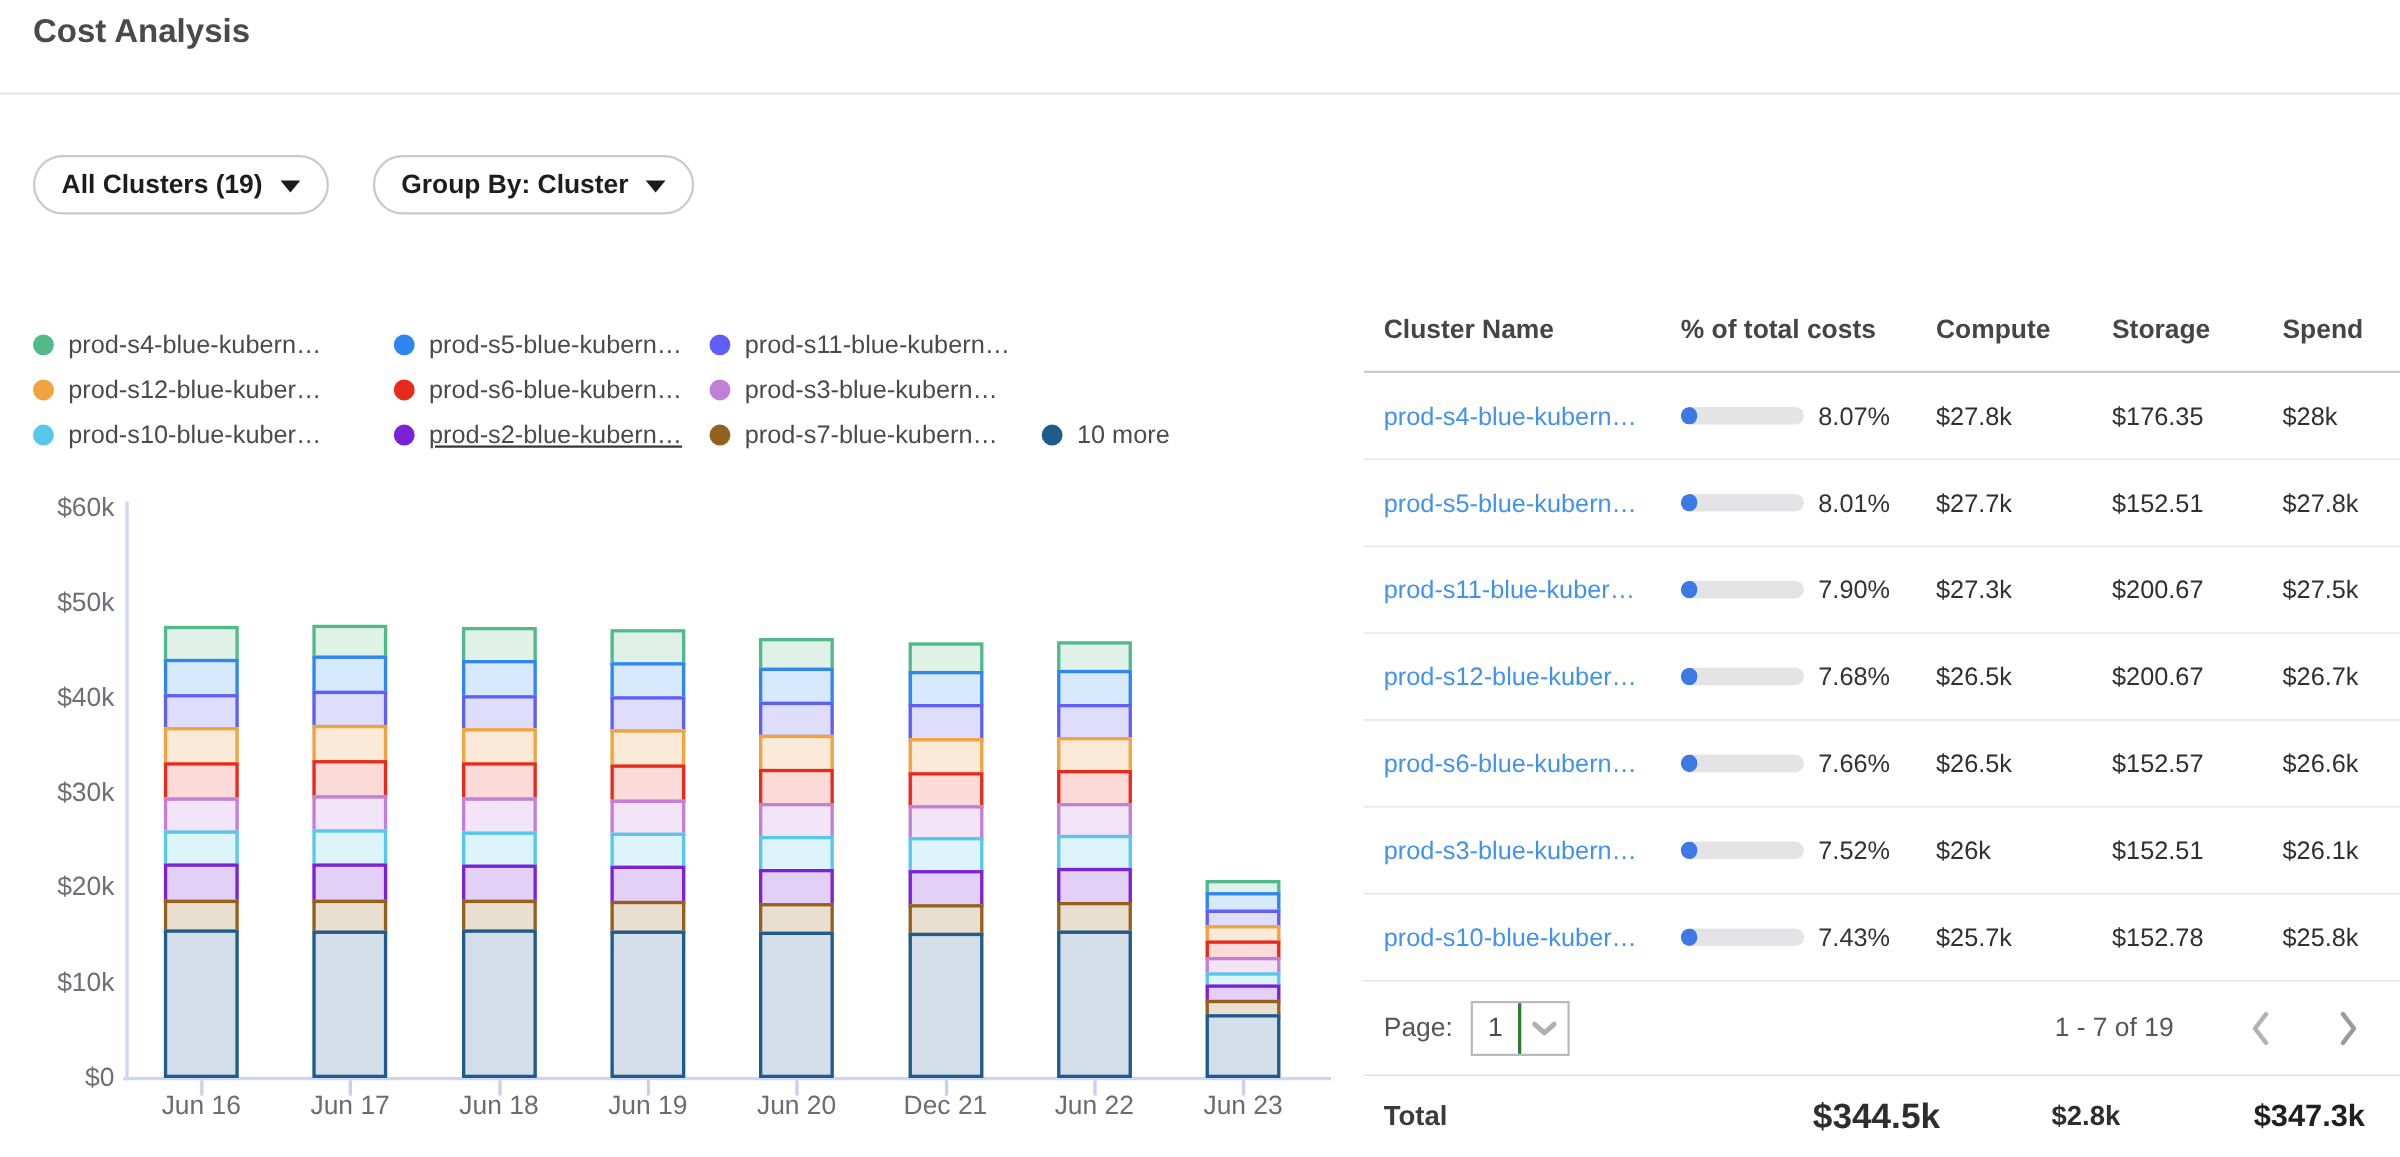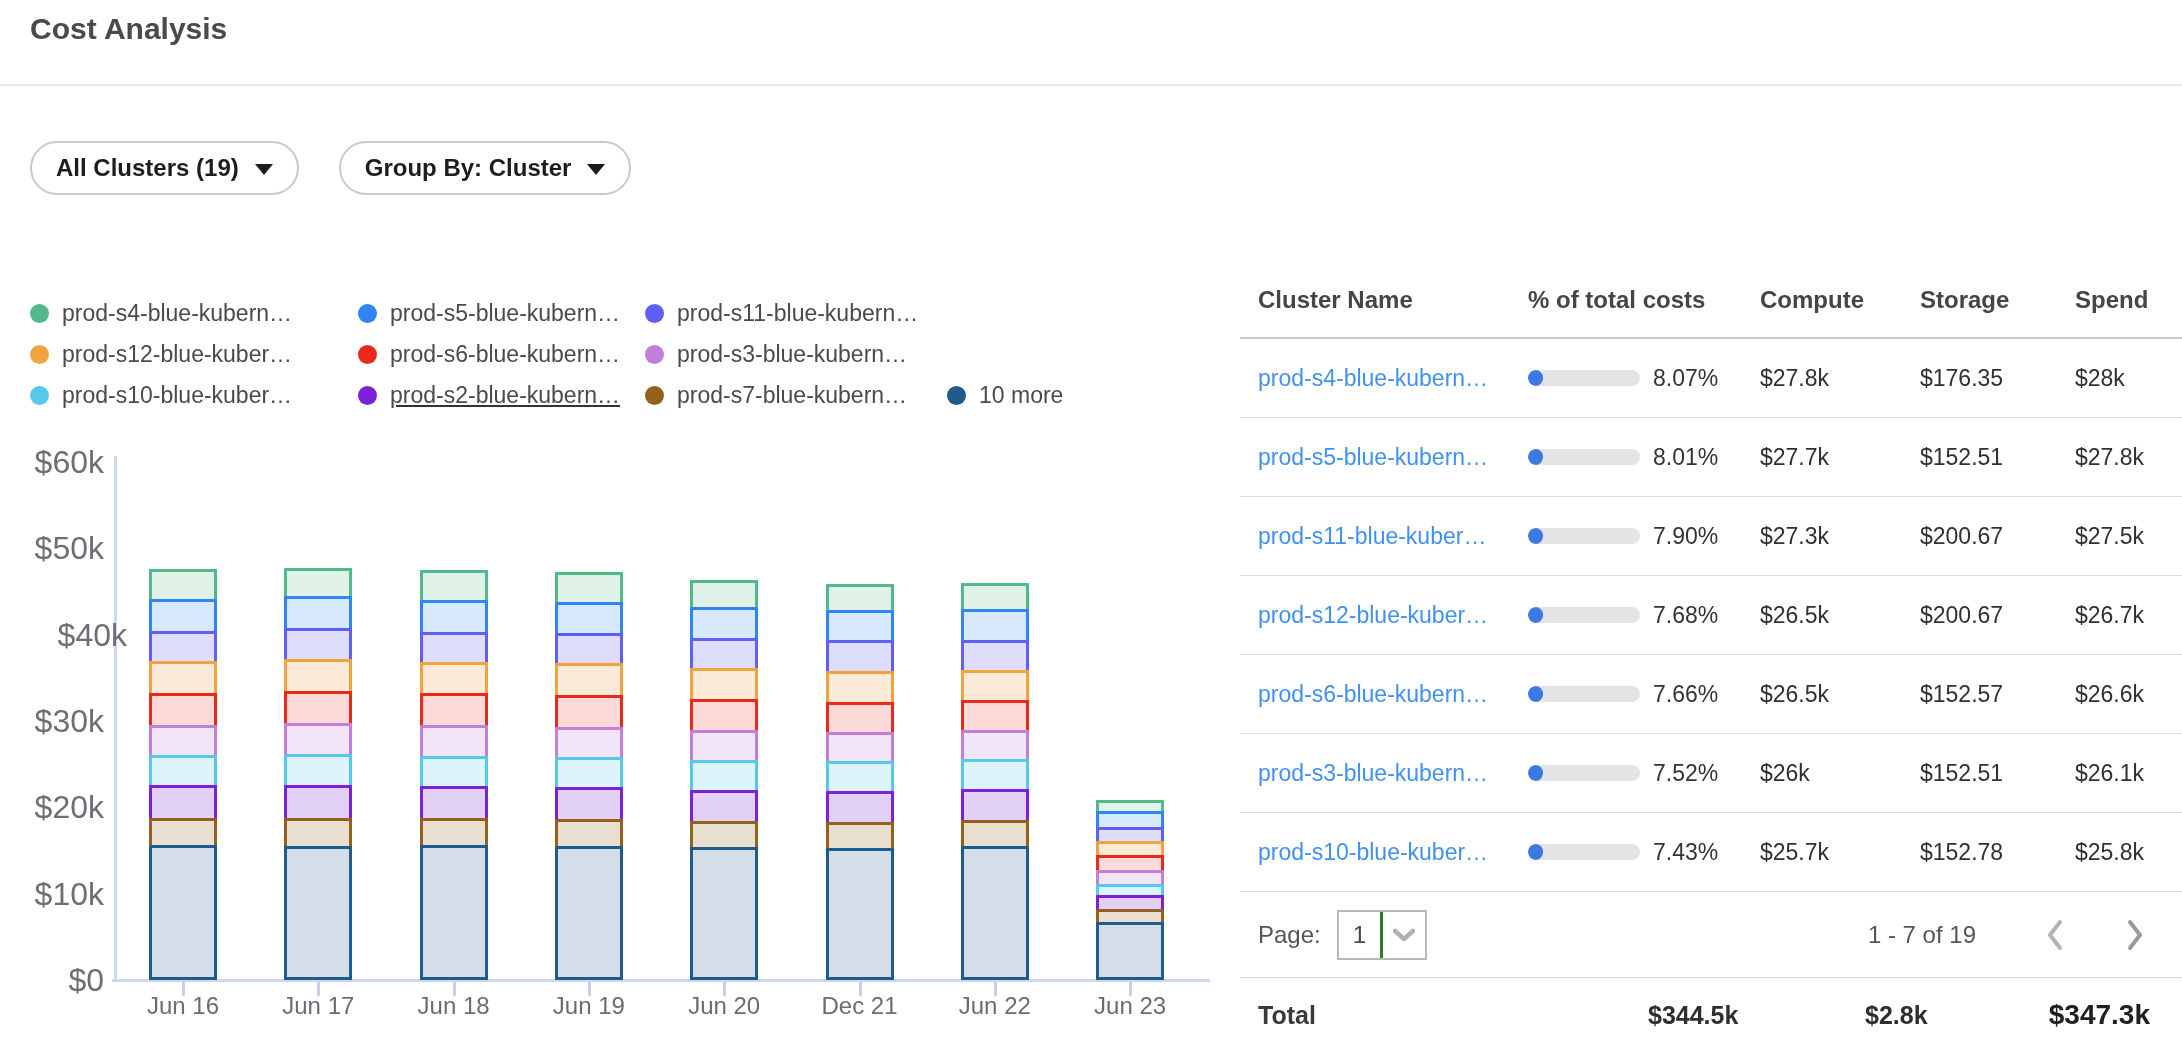--- a/index.html
+++ b/index.html
@@ -19,21 +19,21 @@
 
   
   .legend{position:absolute;left:30px;top:300px;display:grid;
           grid-template-columns:328px 287px 302px auto;row-gap:14px;}
   .legend-item{display:flex;align-items:center;gap:13px;height:27px;cursor:pointer;}
   .legend-dot{width:19px;height:19px;border-radius:50%;flex:none;}
   .legend-label{font-size:23px;color:#4a4a4a;white-space:nowrap;}
 
   
   .chart{position:absolute;left:0;top:430px;width:1240px;height:622px;}
-  .ytick{position:absolute;left:0;width:104px;text-align:right;font-size:32px;color:#6e6e76;
+  .ytick{position:absolute;left:0;width:104px;text-align:right;font-size:24px;color:#6e6e76;
          height:28px;line-height:28px;}
   .y-axis-line{position:absolute;left:114px;top:26px;width:3px;height:526px;background:#cdd7f1;}
   .x-axis-line{position:absolute;left:112px;top:549px;width:1098px;height:3px;background:#cdd7f1;}
   .x-tick{position:absolute;top:552px;width:3px;height:14px;background:#c5d1ee;}
   .xlabel{position:absolute;top:562px;width:140px;text-align:center;font-size:24px;color:#6b6b72;}
   .bar{position:absolute;bottom:72px;width:68px;display:flex;flex-direction:column;}
   .seg{box-sizing:border-box;border:3px solid;width:100%;}
 
   
   .table{position:absolute;left:1240px;top:0;width:942px;height:1052px;font-size:23px;}
@@ -59,21 +59,21 @@
   .page-select .chev{flex:1;display:flex;align-items:center;justify-content:center;}
   .pag-spacer{flex:1;}
   .page-range{font-size:24px;color:#565656;margin-right:62px;}
   .pag-btn{background:none;border:none;padding:0;margin:0;cursor:pointer;width:34px;height:40px;
            display:flex;align-items:center;justify-content:center;}
   .pag-btn + .pag-btn{margin-left:46px;}
 
   .t-total{position:absolute;top:978px;left:0;right:0;height:74px;}
   .t-total span{position:absolute;top:50%;transform:translateY(-50%);font-weight:bold;}
   .total-label{left:18px;font-size:25px;color:#3a3a3a;}
-  .total-compute{left:408px;font-size:25px;color:#2e2e2e;}
+  .total-compute{left:408px;font-size:32px;color:#2e2e2e;}
   .total-storage{left:625px;font-size:25px;color:#2e2e2e;}
   .total-spend{right:32px;font-size:28px;color:#202020;}
 </style>
 </head>
 <body>
 
 <div class="page">
 
   <div class="page-title">Cost Analysis</div>
   <div class="title-divider"></div>
@@ -132,21 +132,21 @@
       </div>
     </div>
 
   <div class="chart" id="chart">
     <div class="y-axis-line"></div>
     <div class="x-axis-line"></div>
   <div class="ytick" style="top: 536px;">$0</div>
       <div class="ytick" style="top: 449.67px;">$10k</div>
       <div class="ytick" style="top: 363.34px;">$20k</div>
       <div class="ytick" style="top: 277.01px;">$30k</div>
-      <div class="ytick" style="top: 190.68px; margin-left: 23px;">$40k</div>
+      <div class="ytick" style="top: 190.68px;">$40k</div>
       <div class="ytick" style="top: 104.35px;">$50k</div>
       <div class="ytick" style="top: 18.02px;">$60k</div>
       <div class="bar" style="left: 149px;">
         <div class="seg" style="height: 32.8054px; background: rgb(224, 241, 232); border-color: rgb(82, 185, 139);"></div>
         <div class="seg" style="height: 34.9421px; margin-top: -3px; background: rgb(215, 233, 252); border-color: rgb(47, 133, 241);"></div>
         <div class="seg" style="height: 33.2155px; margin-top: -3px; background: rgb(222, 222, 252); border-color: rgb(95, 95, 245);"></div>
         <div class="seg" style="height: 34.9421px; margin-top: -3px; background: rgb(252, 234, 216); border-color: rgb(240, 163, 63);"></div>
         <div class="seg" style="height: 34.9421px; margin-top: -3px; background: rgb(252, 218, 216); border-color: rgb(232, 41, 28);"></div>
         <div class="seg" style="height: 33.2155px; margin-top: -3px; background: rgb(242, 229, 248); border-color: rgb(193, 127, 217);"></div>
         <div class="seg" style="height: 33.2155px; margin-top: -3px; background: rgb(222, 244, 251); border-color: rgb(87, 199, 234);"></div>

